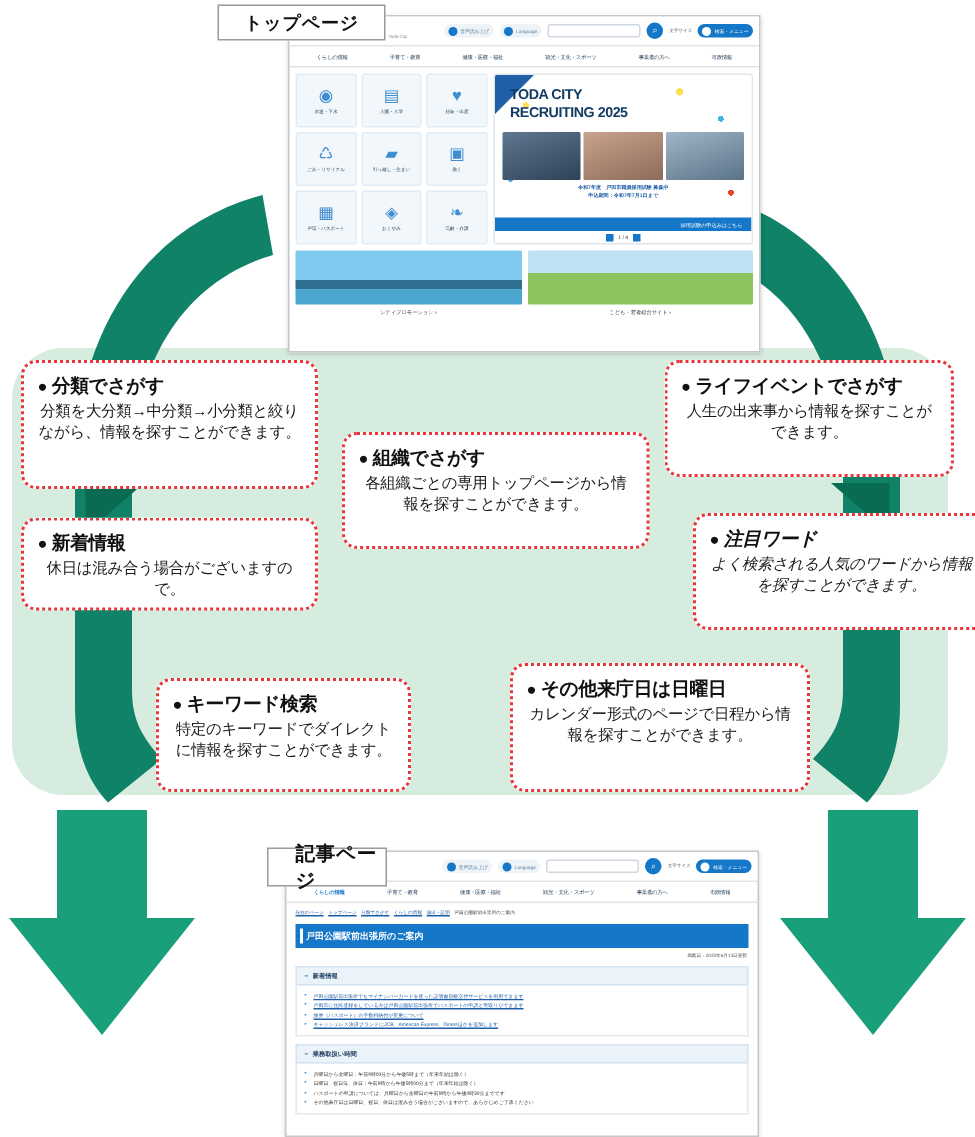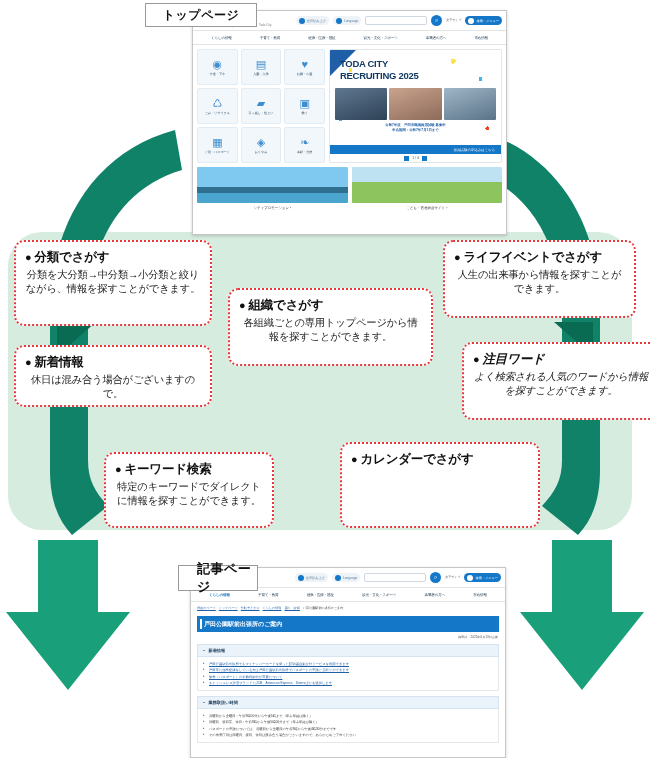--- a/index.html
+++ b/index.html
@@ -428,17 +428,18 @@
 
   <div class="callout" id="co-6">
     <div class="co-title">
       <span class="bullet">●</span><span>キーワード検索</span>
     </div>
     <div class="co-body">特定のキーワードでダイレクトに情報を探すことができます。</div>
   </div>
 
   <div class="callout" id="co-7">
     <div class="co-title">
-      <span class="bullet">●</span><span>カレンダーでさがす</span>
-    </div>
+      <span class="bullet">●</span><span>その他来庁日は日曜日</span>
+    </div>
+    <div class="co-body">カレンダー形式のページで日程から情報を探すことができます。</div>
   </div>
 
 </div>
 
 </body></html>

